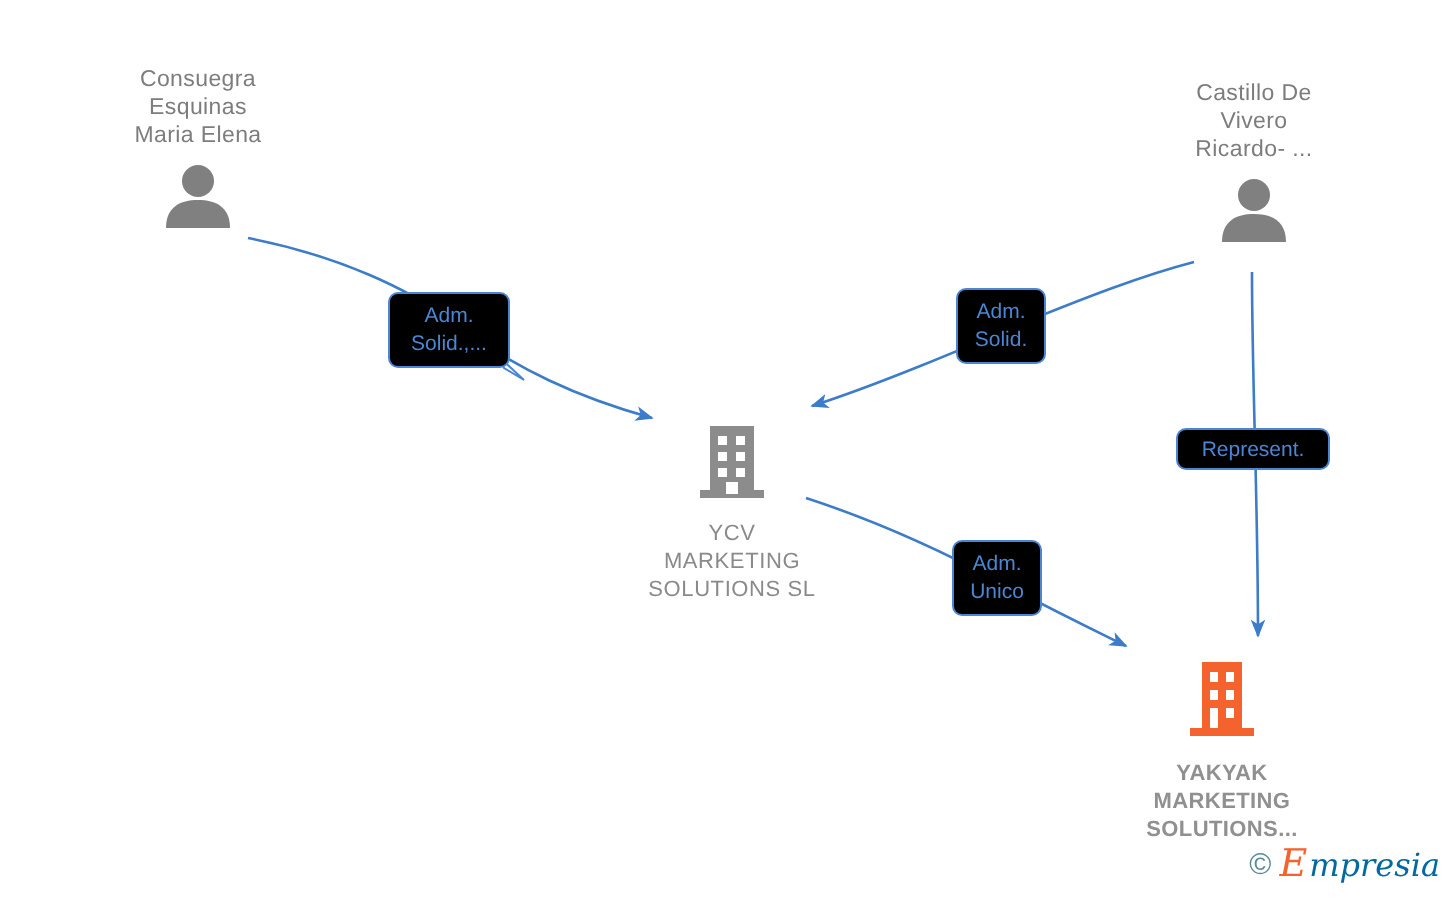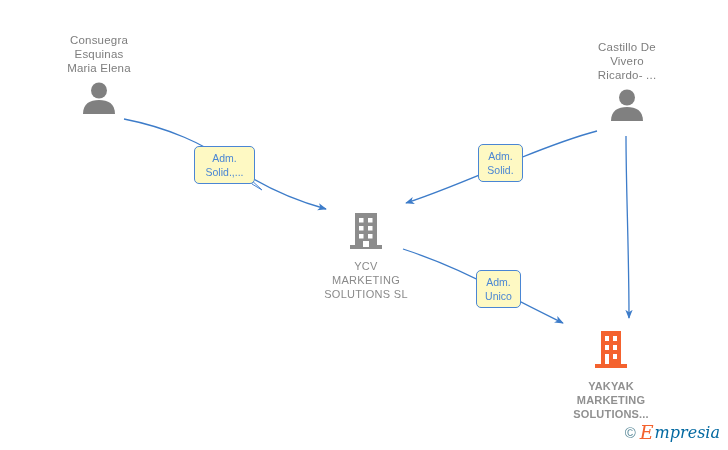--- a/index.html
+++ b/index.html
@@ -61,21 +61,21 @@
   .node-icon {
     display: block;
   }
   .node-top .node-label { margin-bottom: 6px; }
   .node-bottom .node-label { margin-top: 5px; }
 
   
   .edge-label {
     position: absolute;
     box-sizing: border-box;
-    background: #fef9c3;
+    background: #000000;
     border: 1px solid #4a86d4;
     border-radius: 5px;
     color: #4a86d4;
     font-size: 10.5px;
     line-height: 14px;
     text-align: center;
     display: flex;
     flex-direction: column;
     justify-content: center;
     align-items: center;
@@ -142,20 +142,23 @@
   </div>
   <svg class="edge-layer" viewBox="0 0 728 450" width="728" height="450">
     <path d="M 249,178 L 262,190 L 252,184 Z" fill="#fdfdfd" stroke="#4a86d4" stroke-width="1"></path>
   </svg>
 
   <div class="edge-label" style="left:478px; top:144px; width:45px; height:38px;">
     <span>Adm.
 Solid.</span>
   </div>
 
+  <div class="edge-label" style="left:588px; top:214px; width:77px; height:21px;">
+    <span>Represent.</span>
+  </div>
 
   <div class="edge-label" style="left:476px; top:270px; width:45px; height:38px;">
     <span>Adm.
 Unico</span>
   </div>
 
   <div class="node node-top" style="left:557px; top:40px; width:140px;">
     <div class="node-label person">Castillo De
 Vivero
 Ricardo- ...</div>

